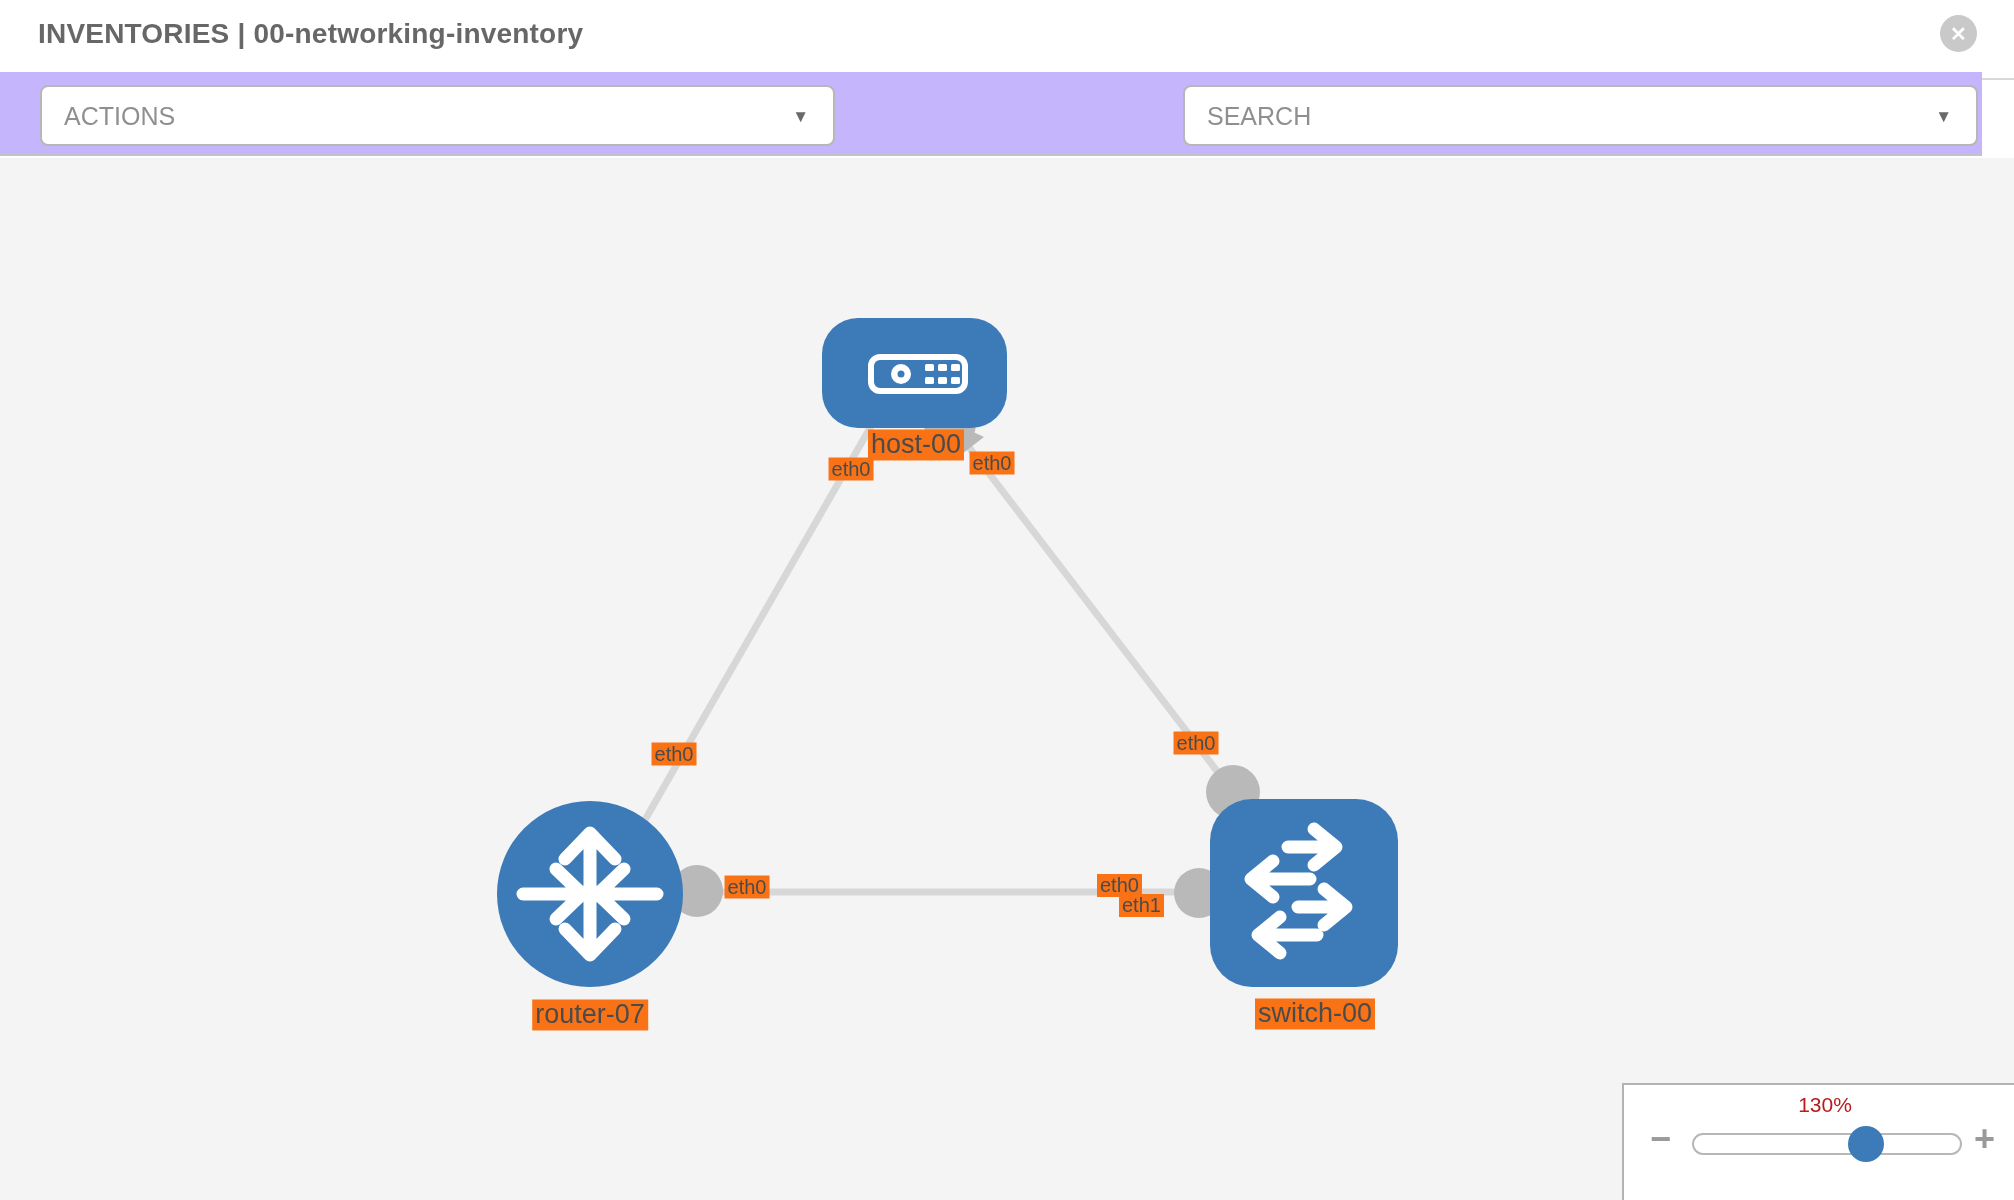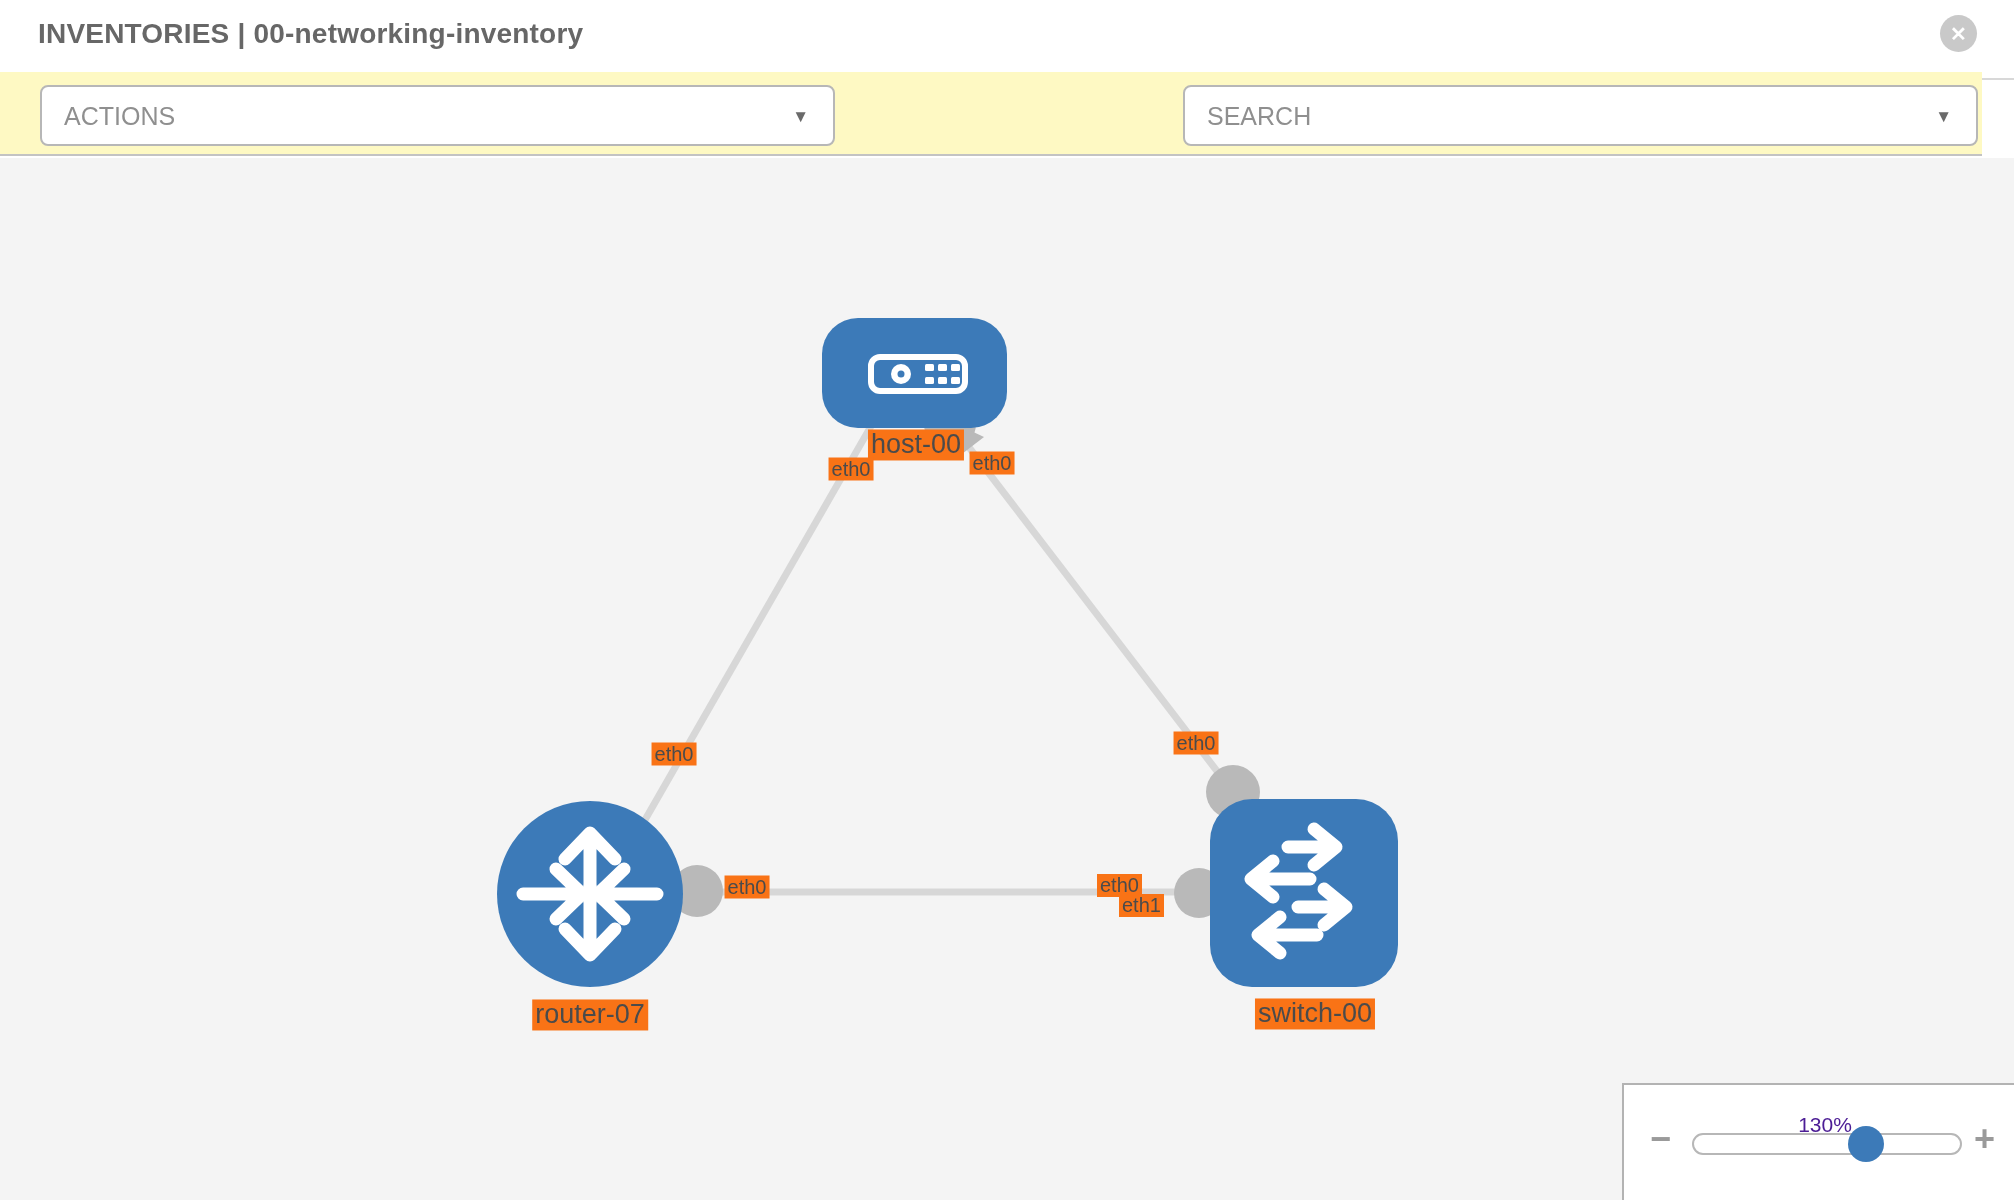--- a/index.html
+++ b/index.html
@@ -18,21 +18,21 @@
   }
   .close-btn {
     position:absolute; left:1940px; top:15px; width:37px; height:37px;
     border-radius:50%; background:#c9c9c9; color:#fff; cursor:pointer;
     font-size:20px; font-weight:bold; display:flex; align-items:center; justify-content:center;
   }
 
   
   .toolbar {
     position:absolute; left:0; top:72px; width:1982px; height:84px;
-    background:#fef9c3; border-bottom:2px solid #c3c3c3;
+    background:#c4b5fd; border-bottom:2px solid #c3c3c3;
   }
   .select {
     position:absolute; top:13px; height:61px; background:#fff;
     border:2px solid #b7b7b7; border-radius:8px; cursor:pointer;
   }
   .select .select-label {
     position:absolute; left:22px; top:15px; font-size:25px; color:#8f8f8f;
   }
   .select .caret {
     position:absolute; right:24px; top:20px; font-size:17px; color:#6a6a6a;
@@ -60,21 +60,21 @@
   .iface-label { font-size:20px; }
   .iface-abs   { transform:none; }   
 
   
   .zoom-panel {
     position:absolute; left:1622px; top:925px; width:400px; height:130px;
     background:#fff; border:2px solid #b3b3b3;
   }
   .zoom-level {
     position:absolute; left:201px; top:8px; transform:translateX(-50%);
-    font-size:21px; color:#4c1d95;margin-top:20px;
+    font-size:21px; color:#b91c1c;
   }
   .zoom-minus, .zoom-plus {
     position:absolute; top:36px; font-size:36px; font-weight:bold; color:#9a9a9a;
     cursor:pointer; line-height:1;
   }
   .zoom-minus { left:26px; }
   .zoom-plus  { left:350px; }
   .zoom-track {
     position:absolute; left:68px; top:48px; width:270px; height:22px;
     background:#fff; border:2px solid #b7b7b7; border-radius:12px; cursor:pointer;

